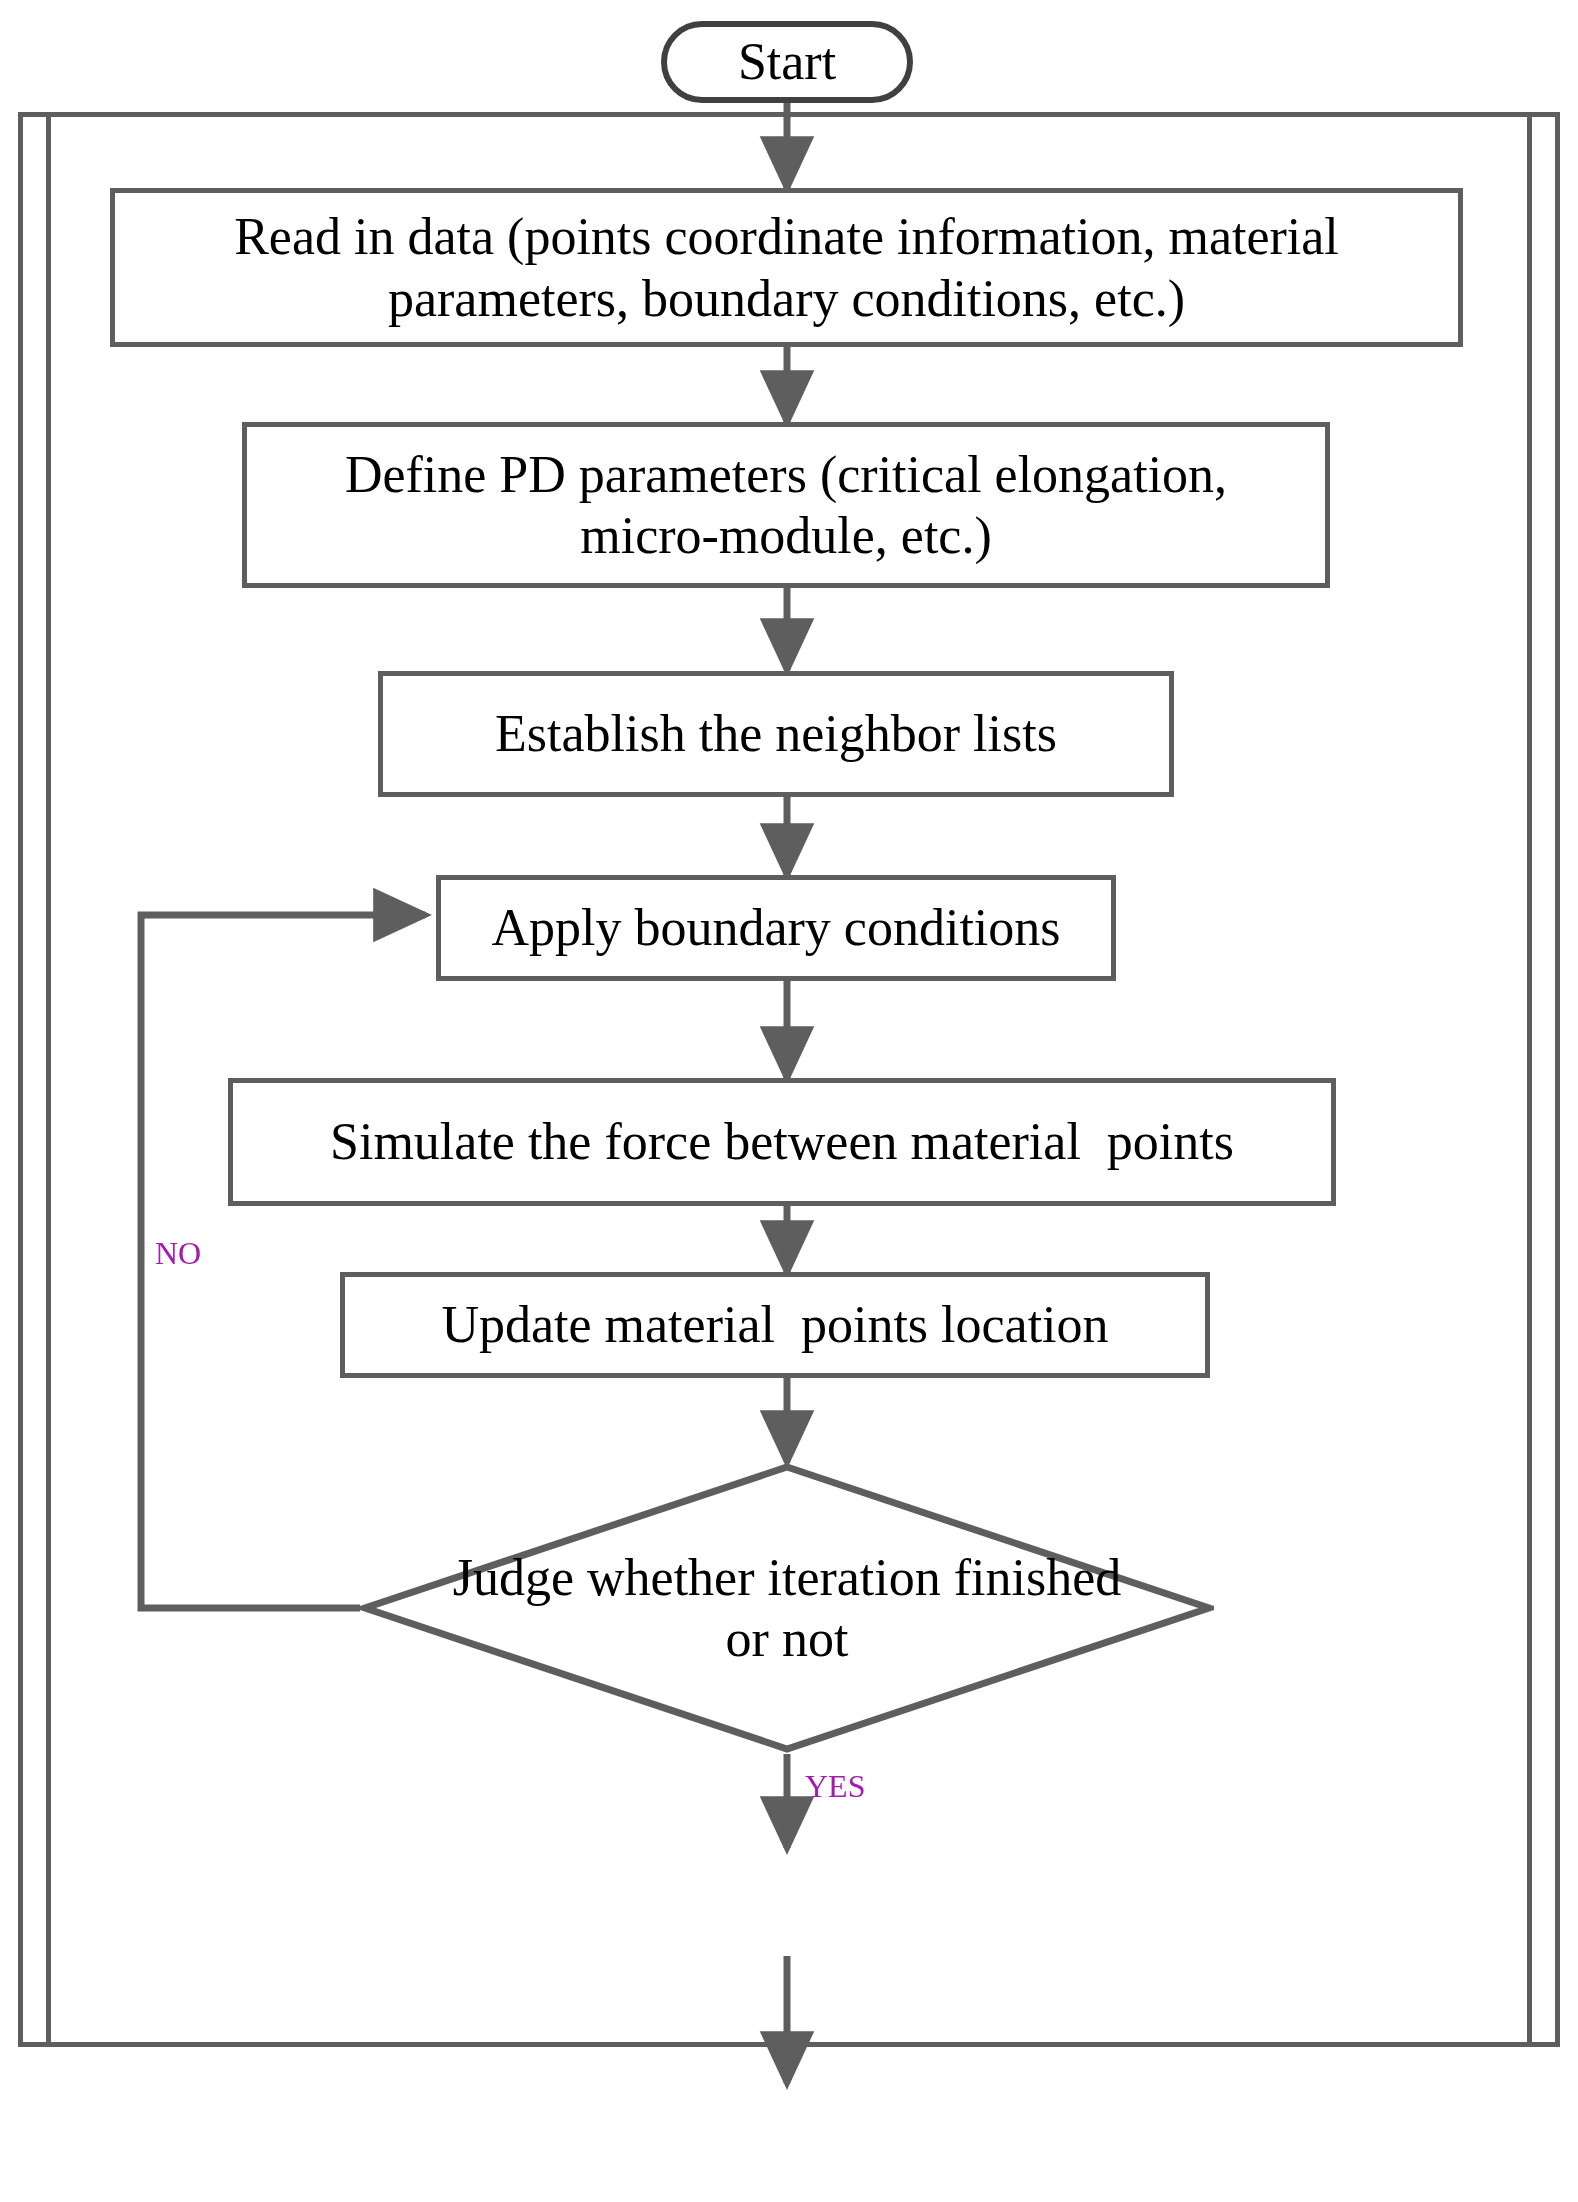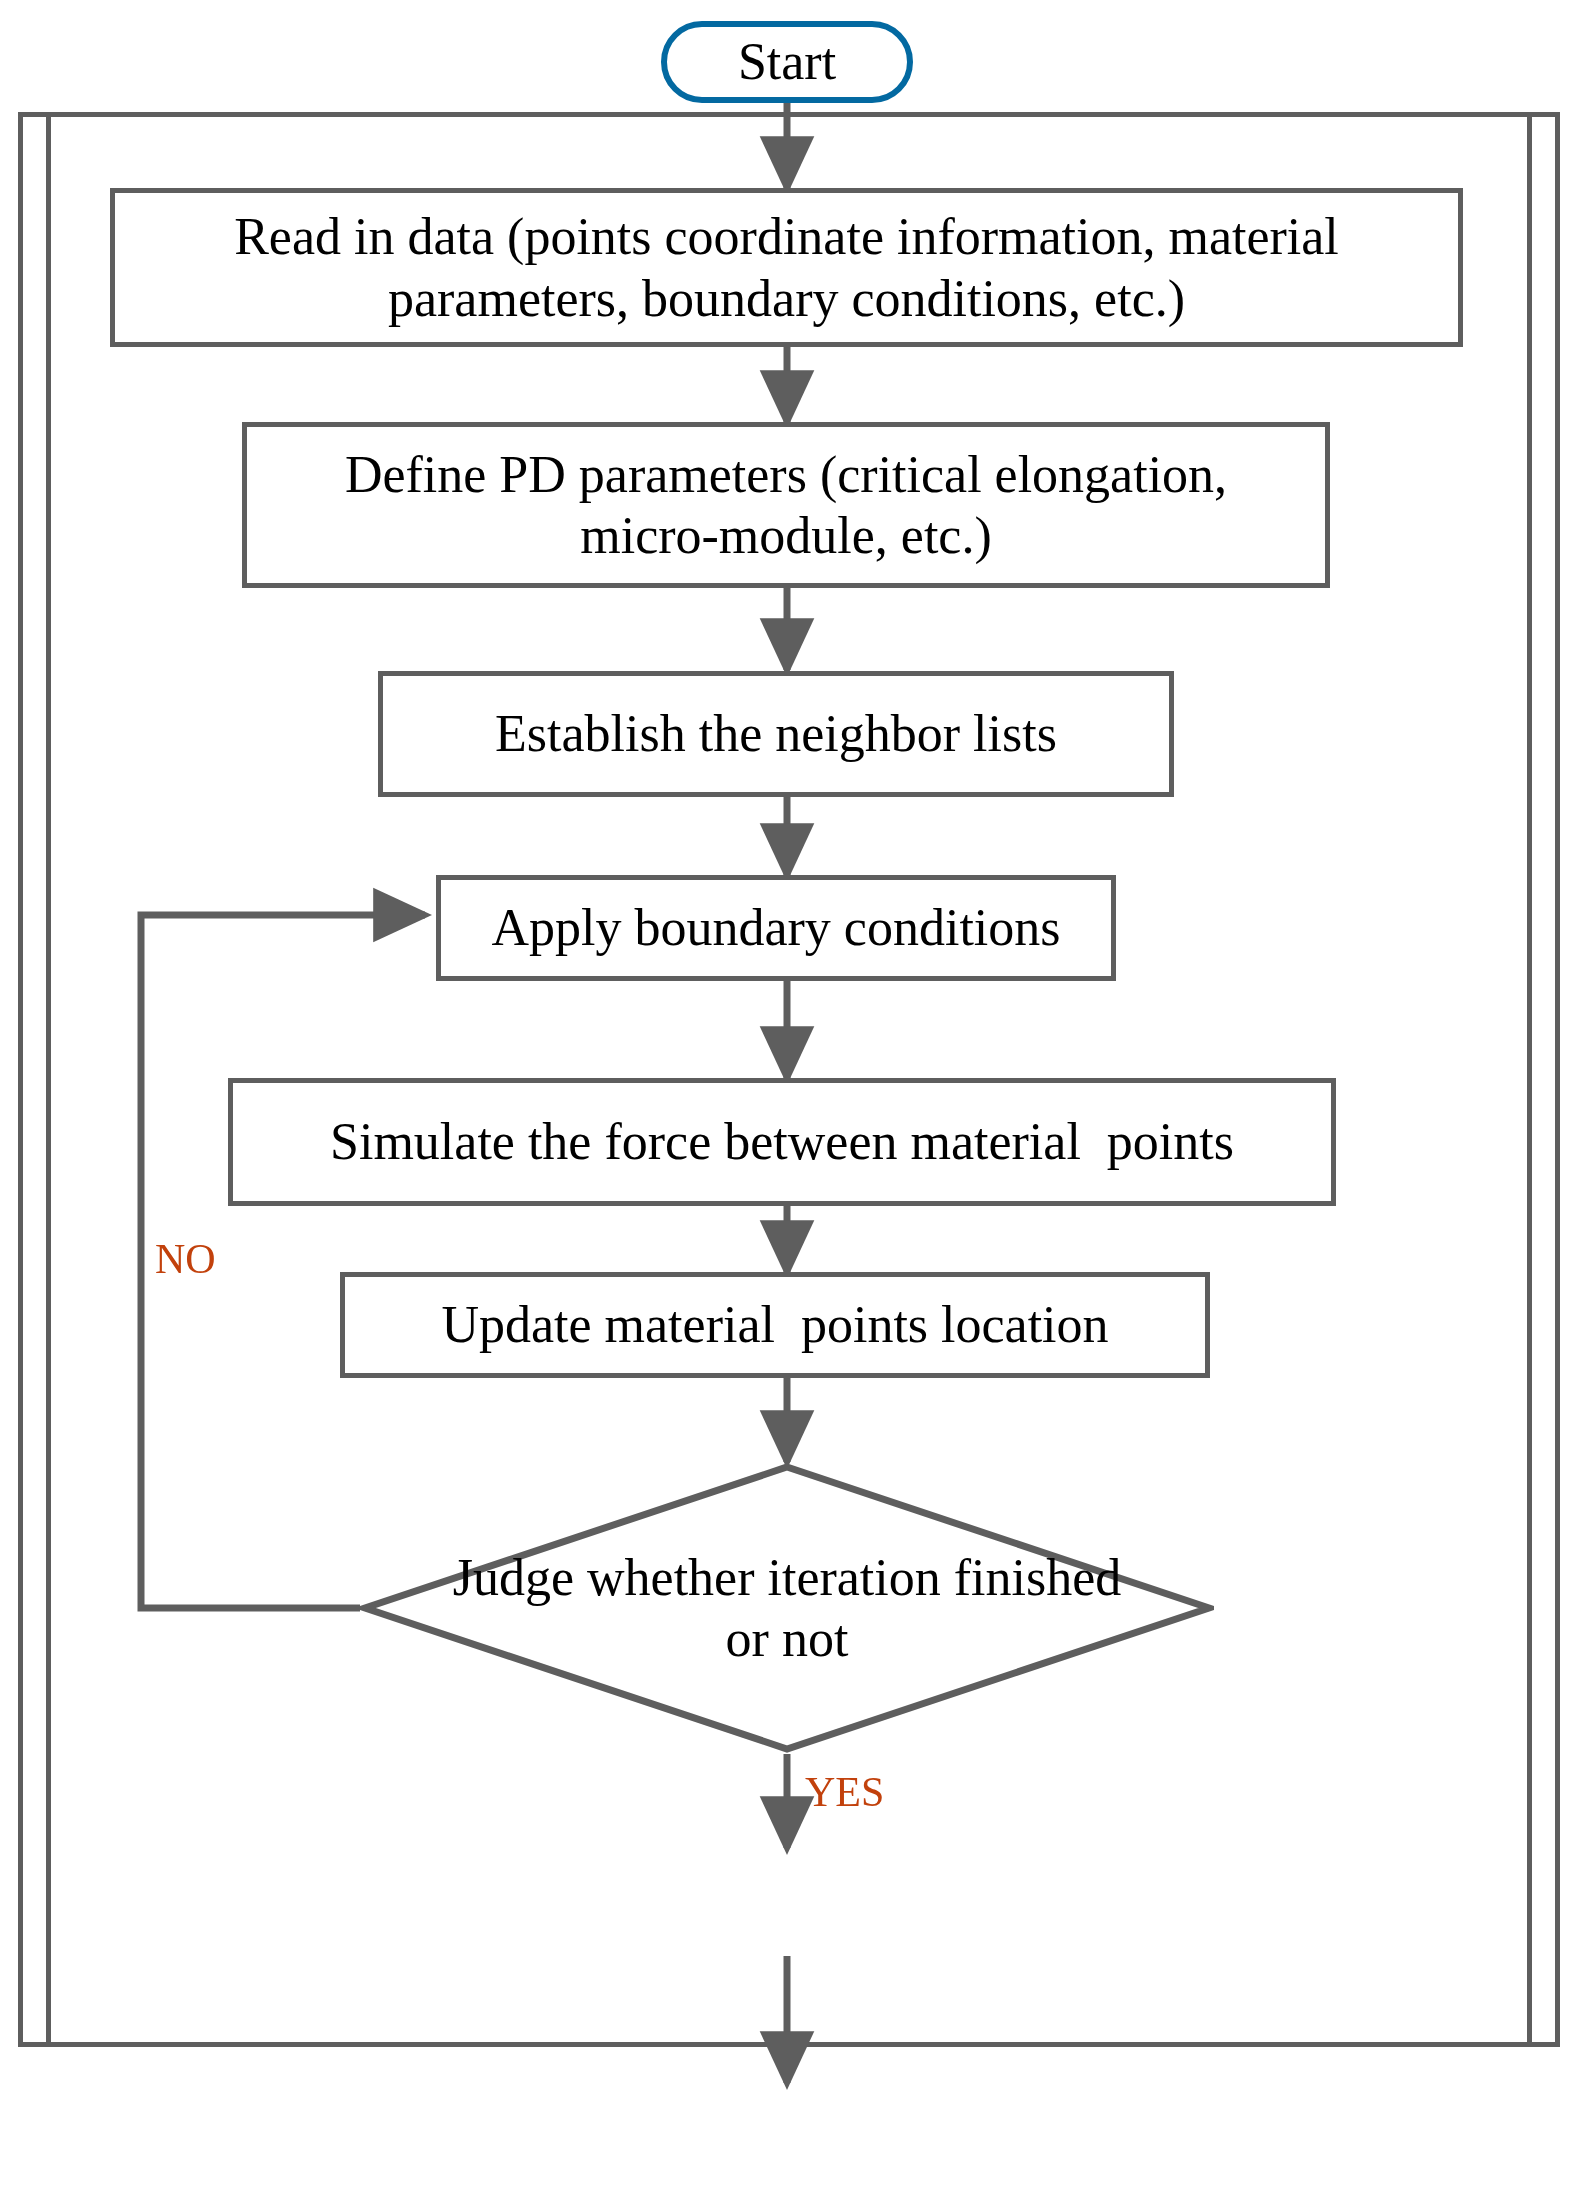--- a/index.html
+++ b/index.html
@@ -33,21 +33,21 @@
     background: #ffffff;
     display: flex;
     align-items: center;
     justify-content: center;
     text-align: center;
     line-height: 1.18;
     color: #000000;
     white-space: pre-wrap;
   }
   .terminator {
-    border: 6px solid #0369a1;
+    border: 6px solid #404040;
     border-radius: 60px;
     font-size: 52px;
   }
   .process {
     border: 5px solid #5e5e5e;
     font-size: 52px;
     padding: 16px 10px;
   }
   .decision-label {
     position: absolute;
@@ -55,22 +55,22 @@
     align-items: center;
     justify-content: center;
     text-align: center;
     font-size: 52px;
     line-height: 1.18;
     color: #000000;
     background: transparent;
   }
   .edge-label {
     position: absolute;
-    font-size: 42px;
-    color: #c2410c;
+    font-size: 32px;
+    color: #a21caf;
     background: transparent;
     white-space: nowrap;
   }
   
   .frame-outer,
   .frame-inner {
     position: absolute;
     box-sizing: border-box;
     border: 5px solid #5e5e5e;
     background: transparent;

